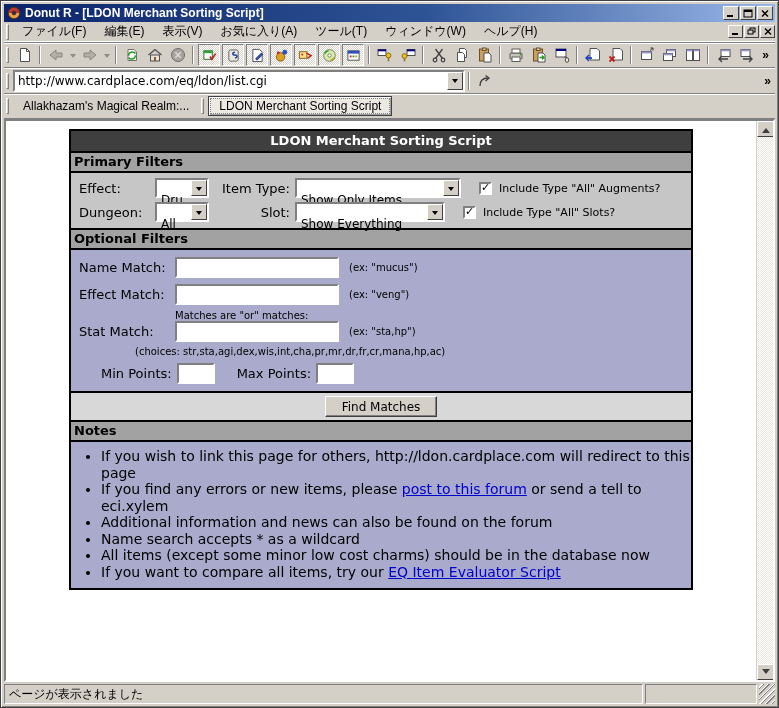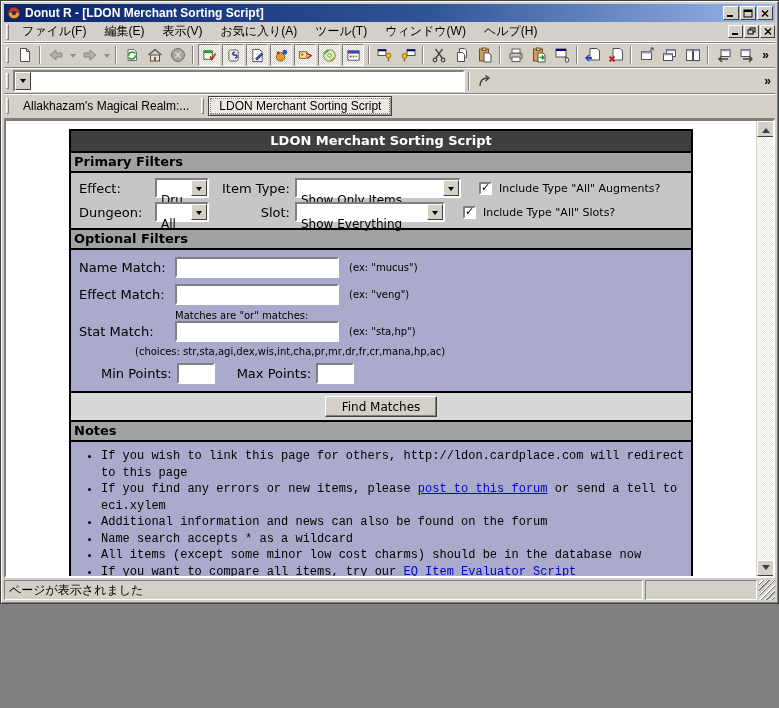--- a/index.html
+++ b/index.html
@@ -1,19 +1,19 @@
 <!DOCTYPE html>
 <html><head>
 <meta charset="utf-8">
 <style>
   * { margin:0; padding:0; box-sizing:border-box; }
   html,body { width:779px; height:708px; }
   body { font-family:"Liberation Sans","DejaVu Sans",sans-serif; font-size:12px; color:#000; background:#808080; }
 
-  .win { width:779px; height:604px; background:#d4d0c8; border:1px solid #404040;
+  .win { width:779px; height:708px; background:#d4d0c8; border:1px solid #404040;
          box-shadow: inset 1px 1px 0 #fff, inset -1px -1px 0 #808080; padding:3px; display:flex; flex-direction:column; }
 
   
   .titlebar { height:18px; background:linear-gradient(90deg,#0b246b 0%,#2f5496 55%,#9ab7e8 100%);
               display:flex; align-items:center; padding:0 2px 0 3px; flex:0 0 auto; }
   .titlebar .ticon { width:14px; height:14px; margin-right:4px; flex:0 0 auto; }
   .titlebar .ttext { color:#fff; font-weight:bold; font-size:12px; white-space:nowrap; overflow:hidden; flex:1; }
   .wbtn { width:16px; height:14px; background:#d4d0c8; border:1px solid; border-color:#fff #404040 #404040 #fff;
           display:inline-flex; align-items:center; justify-content:center; margin-left:1px; }
   .wbtn svg { width:10px; height:9px; }
@@ -103,21 +103,21 @@
   .microline { font-size:10px; padding:2px 0 0 104px; }
   .choicesline { font-size:10px; padding:1px 0 3px 64px; }
   .mmrow { display:flex; align-items:center; padding:3px 8px 1px 30px; font-size:13px; }
   .mmlab { padding-right:5px; }
   .mmgap { width:22px; }
 
   .findbtn { width:112px; height:21px; background:#d4d0c8; border:1px solid; border-color:#fff #404040 #404040 #fff;
              box-shadow:inset -1px -1px 0 #808080; font-family:"DejaVu Sans",sans-serif; font-size:12px; }
 
   .nbody ul { margin:2px 0 0 0; padding-left:30px; }
-  .nbody li { font-size:12px; line-height:16.5px;font-family:Liberation Mono, monospace; }
+  .nbody li { font-size:14px; line-height:16.5px; }
   .nbody a { color:#0000cc; text-decoration:underline; }
 
   
   .statusbar { height:20px; margin-top:2px; display:flex; align-items:stretch; flex:0 0 auto; }
   .spane { border:1px solid; border-color:#808080 #fff #fff #808080; display:flex; align-items:center;
            padding-left:4px; font-size:12px; }
   .spane.main { flex:1; margin-right:2px; }
   .spane.sub { width:112px; margin-right:2px; }
   .sgrip { width:16px; background:repeating-linear-gradient(135deg,#d4d0c8 0 2px,#fff 2px 3px,#808080 3px 4px); }
 </style>
@@ -394,20 +394,21 @@
           <rect x="2" y="2.5" width="9" height="1.8" fill="#9a96c8"></rect>
           <path d="M4 12h9M10 9l3 3-3 3" fill="none" stroke="#404040" stroke-width="1.4"></path>
         </svg>
       </span>
     <span class="chev">»</span>
   </div>
 
   <div class="addrrow">
     <span class="grip"></span>
     <span class="urlwrap">
+      <input class="urlinput" type="text" value="http://www.cardplace.com/eq/ldon/list.cgi" style="">
       <span class="ddbtn">
           <span class="tri"></span>
         </span>
     </span>
     <span class="tsep"></span>
     <span class="tbtn">
         <svg viewBox="0 0 16 16">
           <path d="M3 13c0-5 3-8 8-8" fill="none" stroke="#404040" stroke-width="1.4"></path>
           <path d="M8.5 2.5L12 5 8.5 8" fill="none" stroke="#404040" stroke-width="1.4"></path>
         </svg>

